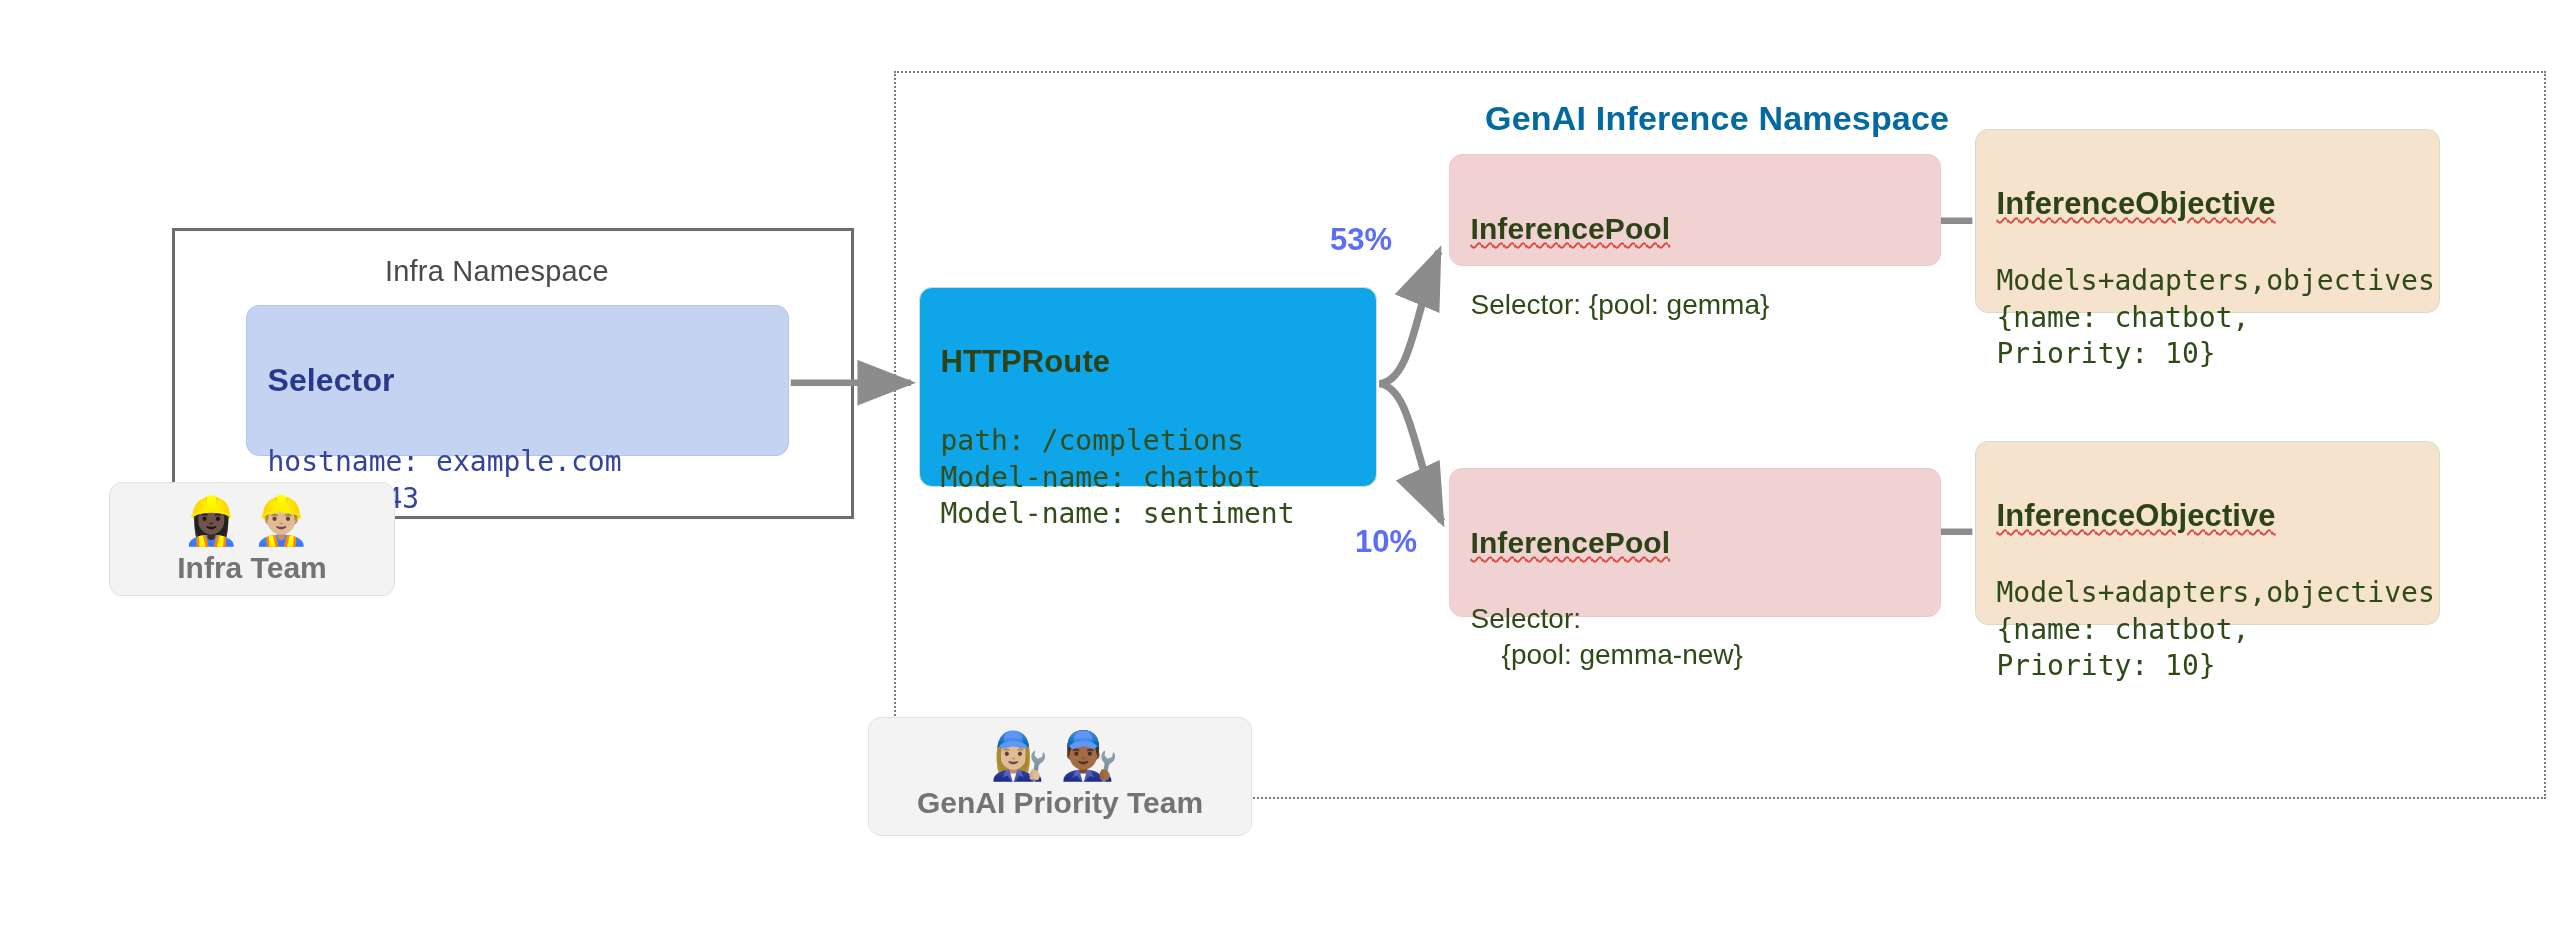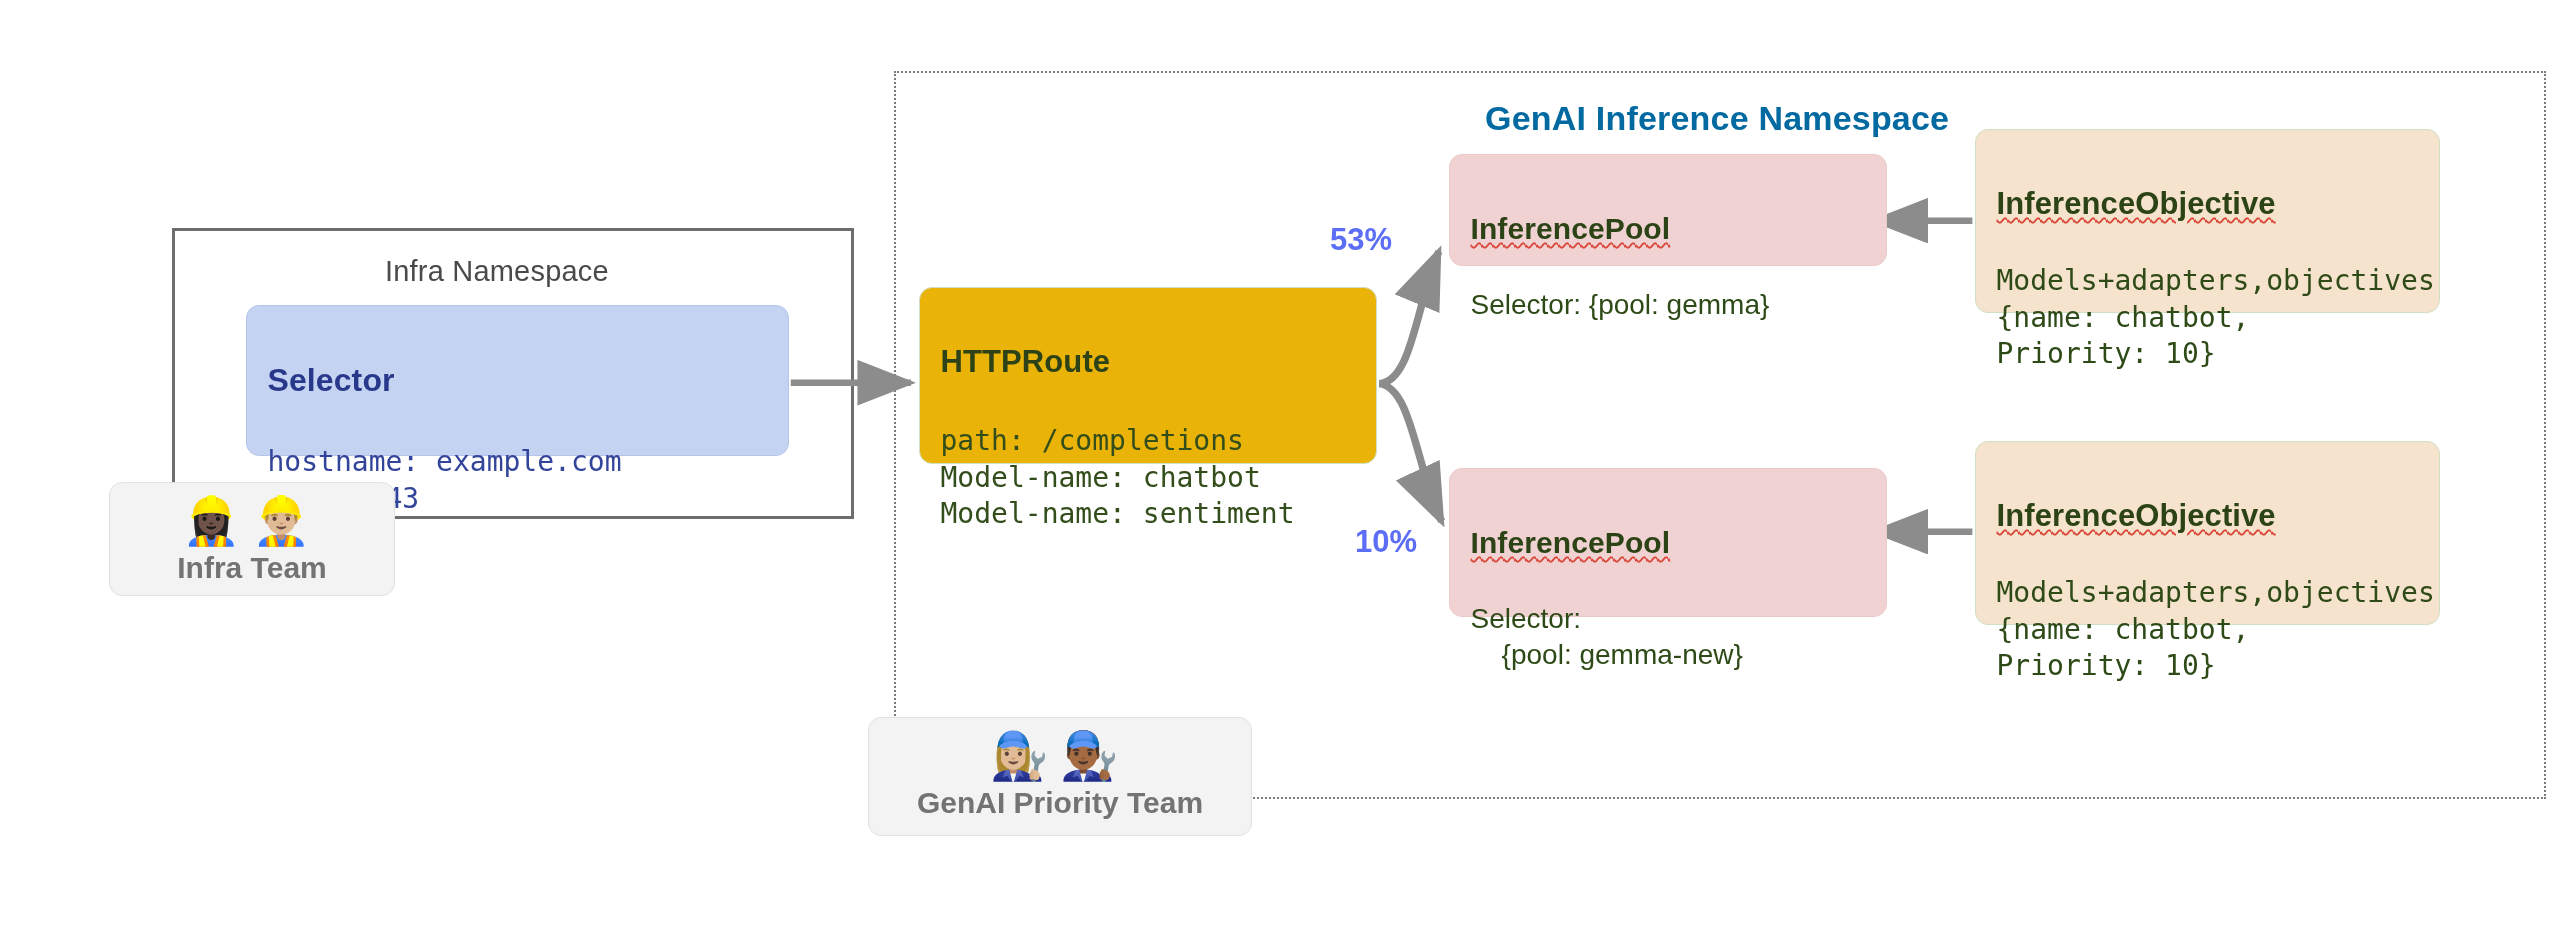--- a/index.html
+++ b/index.html
@@ -99,34 +99,34 @@
     color: #2c3e8f;
   }
   #gateway-card .title { font-size: 32px; color: #28388a; margin-bottom: 3.7px; font-family: "Liberation Sans", sans-serif; }
   #gateway-card .body { font-size: 28px; color: #33459b; }
 
   
   #httproute-card {
     left: 919px;
     top: 287px;
     width: 458px;
-    height: 177px;
-    background: #eab308;
+    height: 200px;
+    background: #0ea5e9;
     border: 1.9px solid #cfe0c3;
     color: #2c4216;
   }
   #httproute-card .title { font-size: 31px; color: #2d4317; margin-bottom: 1.9px; }
   #httproute-card .body { font-size: 28px; color: #334d1b; }
 
   
   .pool-card {
     background: #f0d2d2;
     border: 1.9px solid #ecc9c9;
     color: #2e4318;
-    width: 438px;
+    width: 492px;
   }
   .pool-card .title { font-size: 30px; color: #2c4316; }
   .pool-card .body { font-size: 28px; color: #2e4a17; font-family: "Liberation Sans", sans-serif; }
   #pool-top {
     left: 1449px;
     top: 154px;
     height: 112px;
   }
   #pool-bottom {
     left: 1449px;

